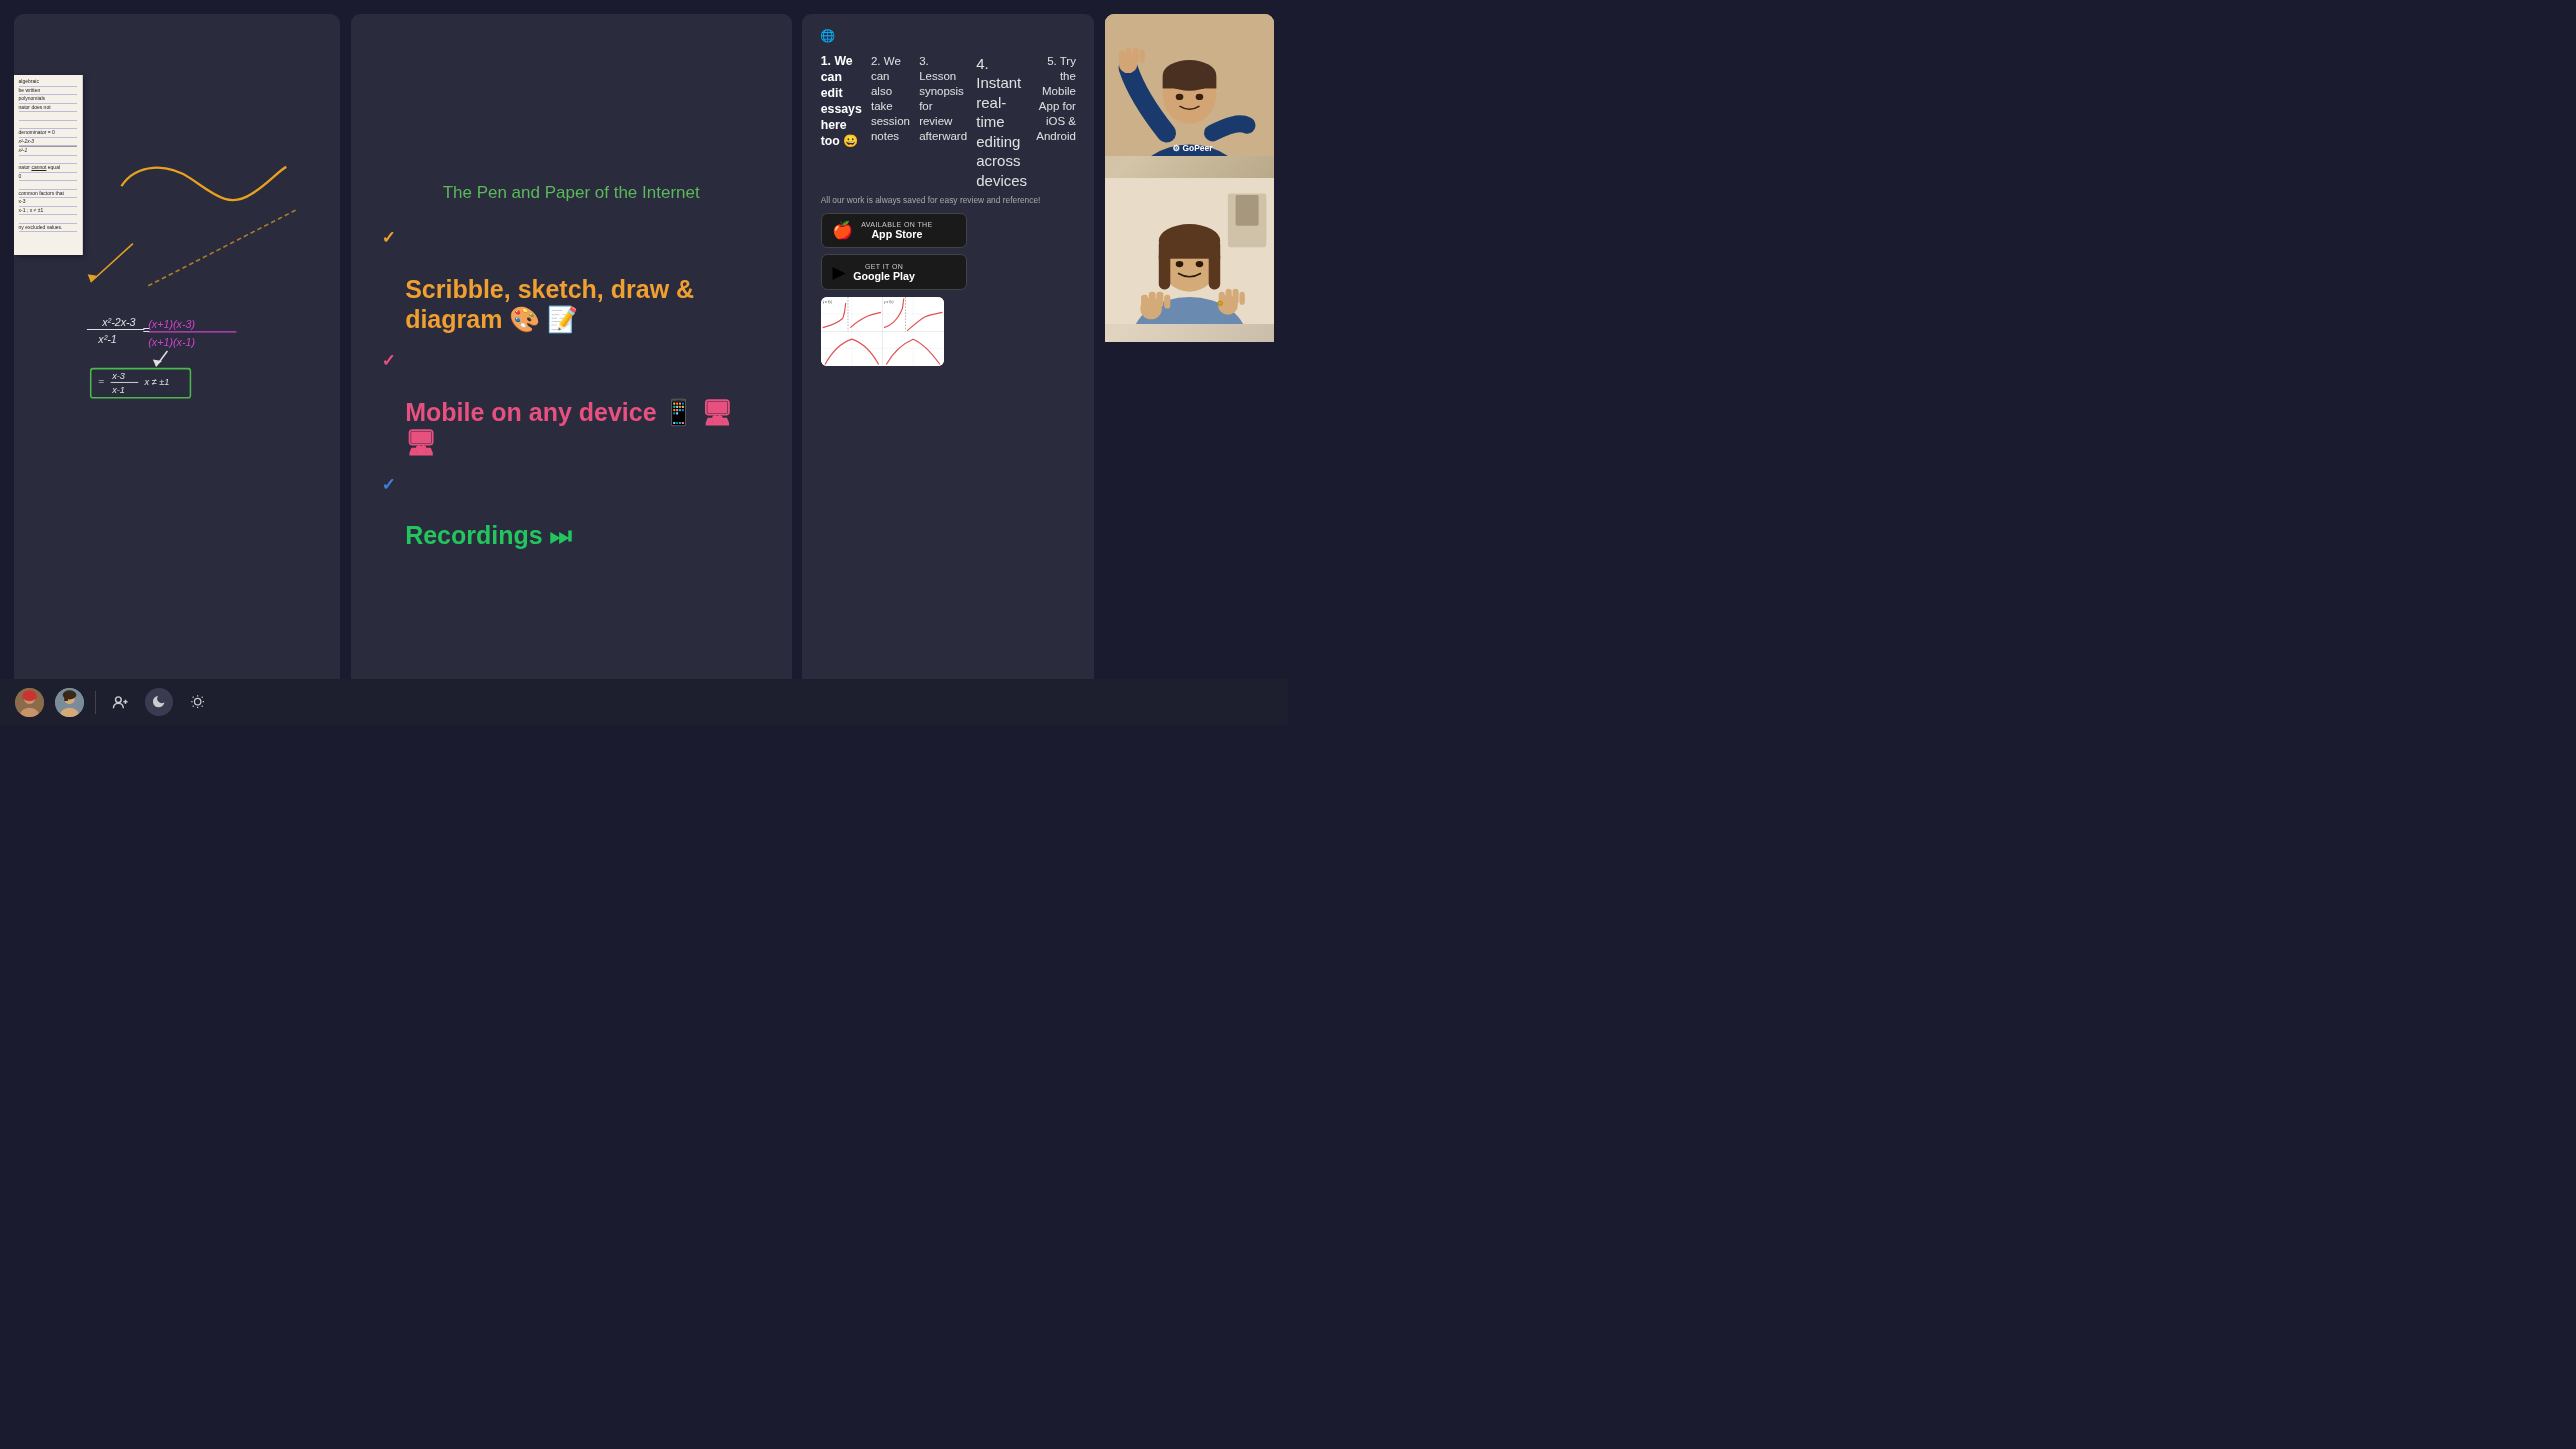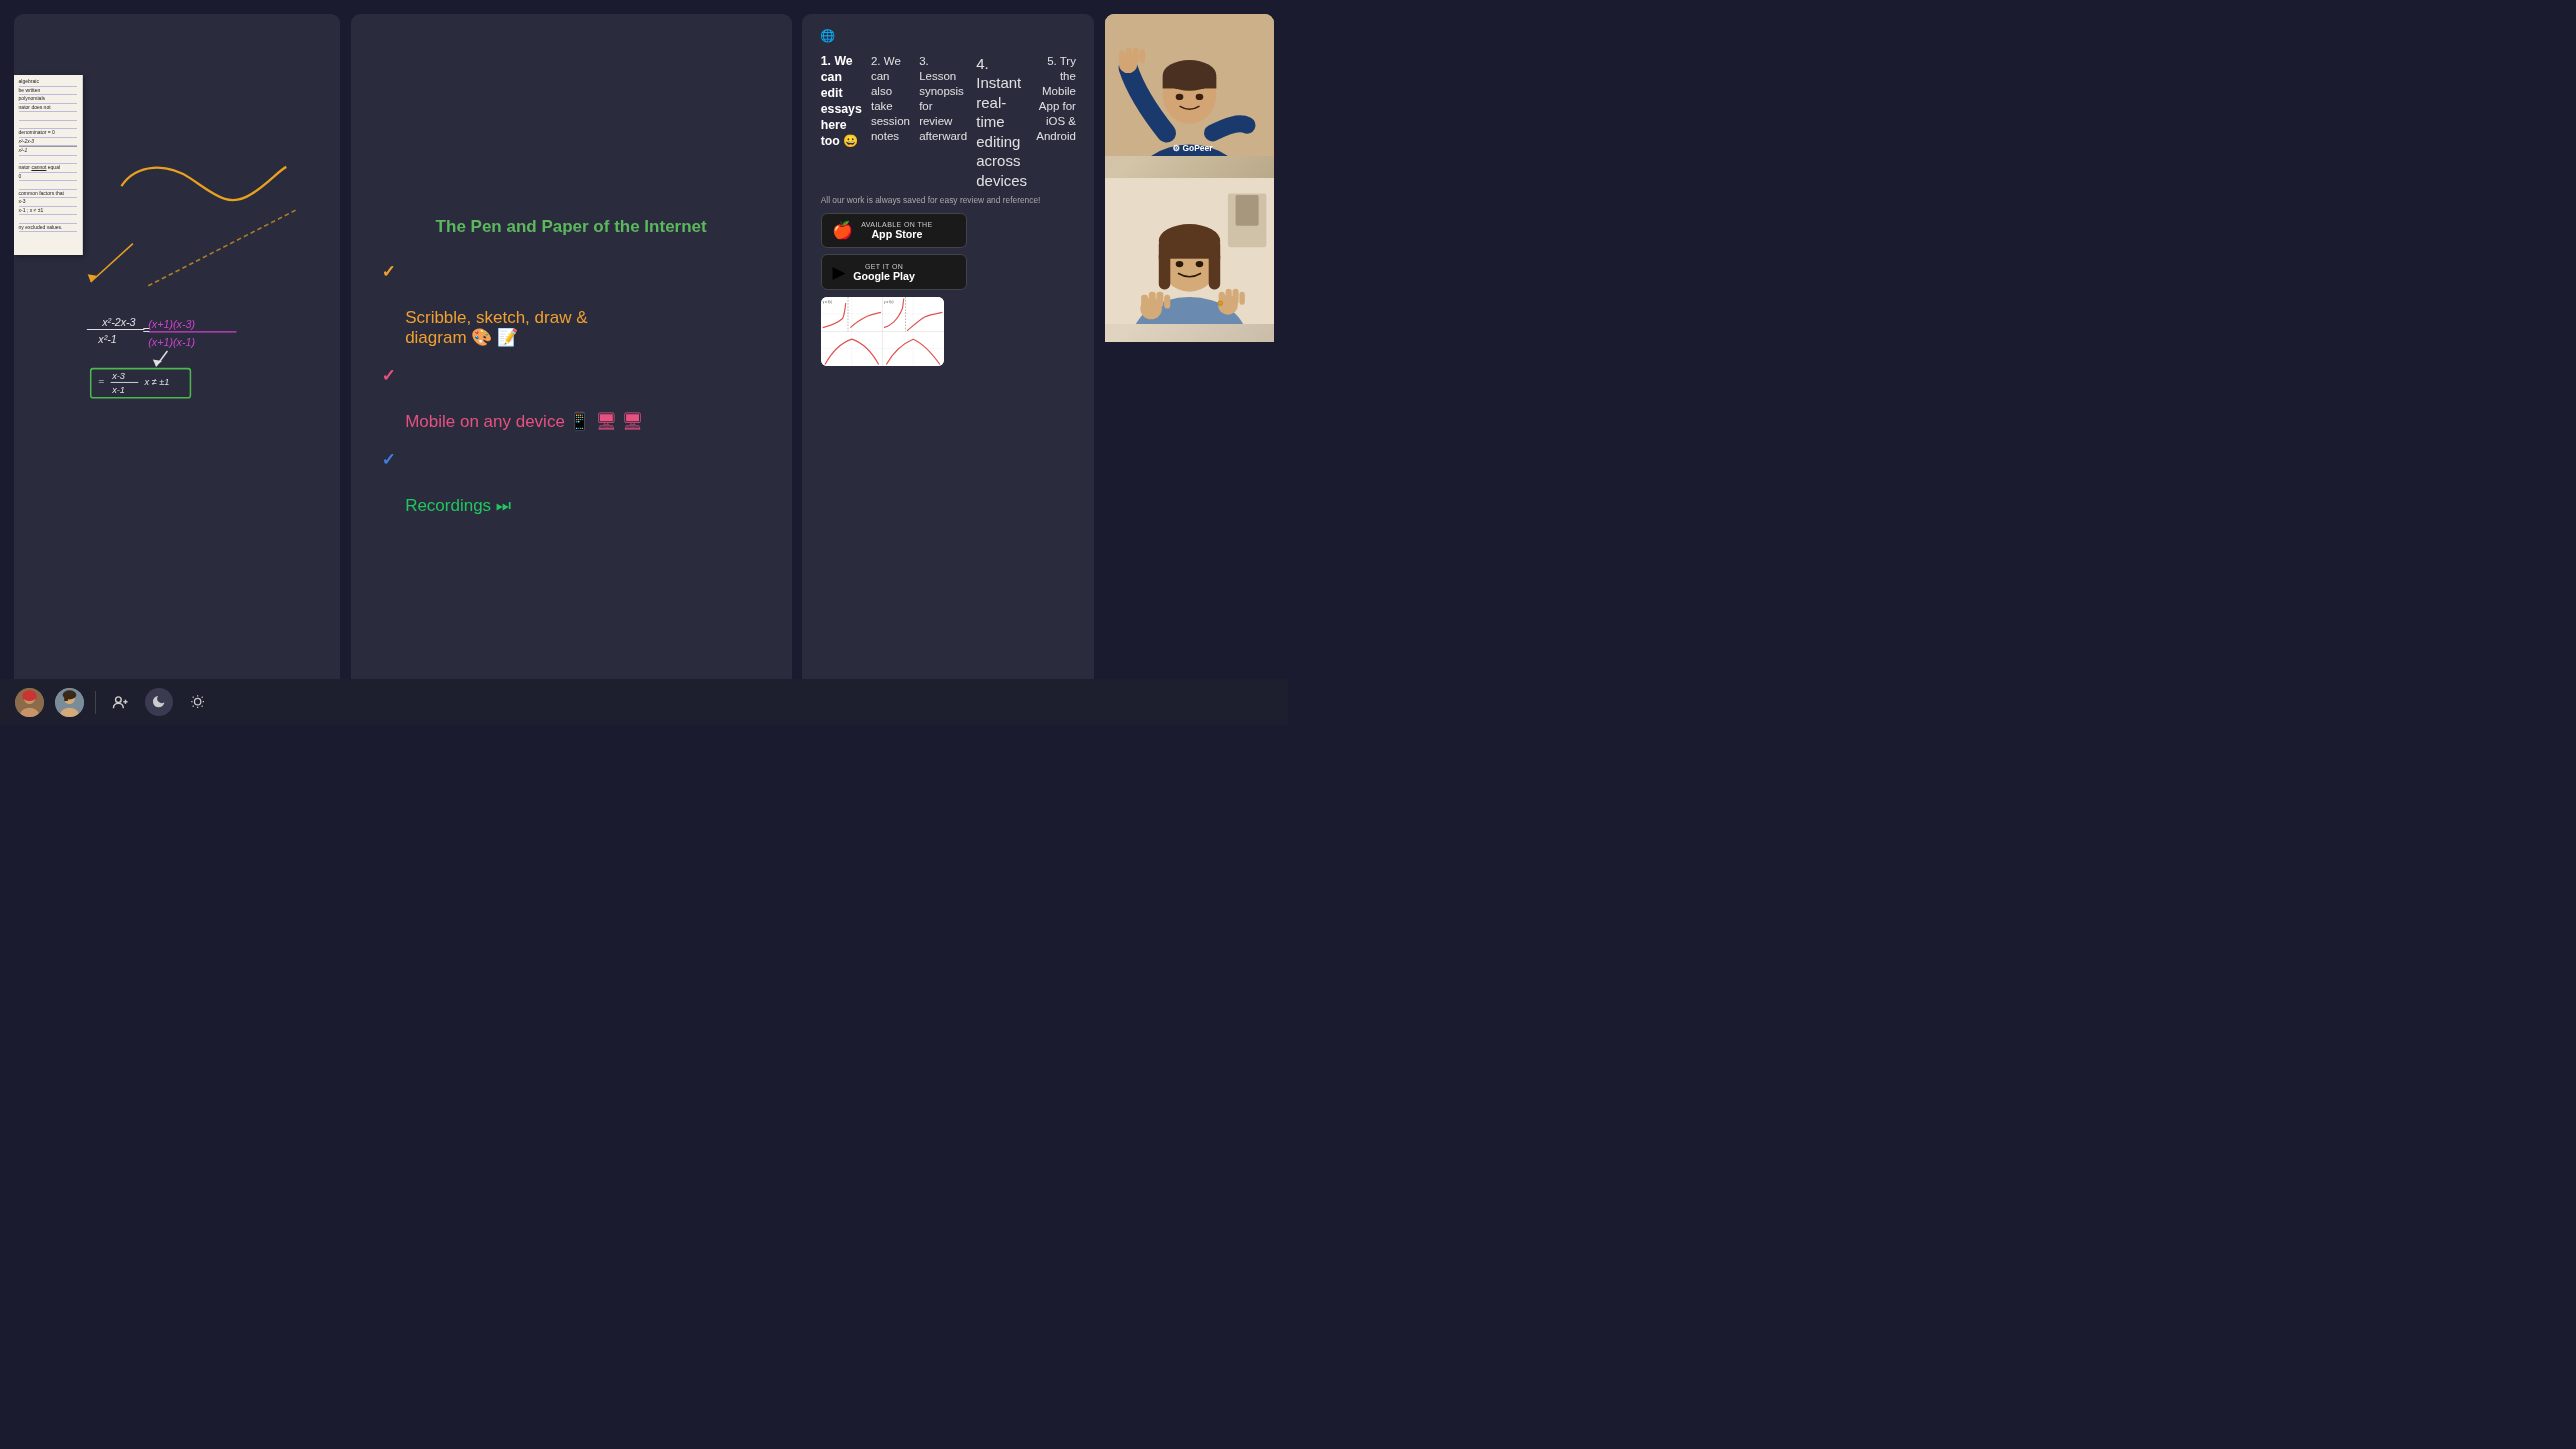--- a/index.html
+++ b/index.html
@@ -78,21 +78,21 @@
       flex-direction: column;
       justify-content: center;
       align-items: center;
       padding: 23px 31px;
       gap: 15.3px;
     }
 
     .tagline {
       color: #5cb85c;
       font-size: 17px;
-      font-weight: 700;
+      font-weight: 400;
       text-align: center;
       margin-bottom: 7.7px;
       margin-top: 8px;
     }
 
     .feature-item {
       display: flex;
       align-items: flex-start;
       gap: 9.2px;
       width: 100%;
@@ -103,22 +103,22 @@
       font-weight: bold;
       flex-shrink: 0;
       margin-top: 1.5px;
     }
 
     .checkmark.orange { color: #f0a030; }
     .checkmark.pink { color: #e85080; }
     .checkmark.blue { color: #4080e0; }
 
     .feature-text {
-      font-size: 17px;
-      font-weight: 400;
+      font-size: 25px;
+      font-weight: 700;
       line-height: 1.2;
       margin-top: 48px;
     }
 
     .feature-text.orange { color: #f0a030; }
     .feature-text.pink { color: #e85080; }
     .feature-text.blue { color: #22c55e; }
 
     .notes-panel {
       background: #2a2b3d;

